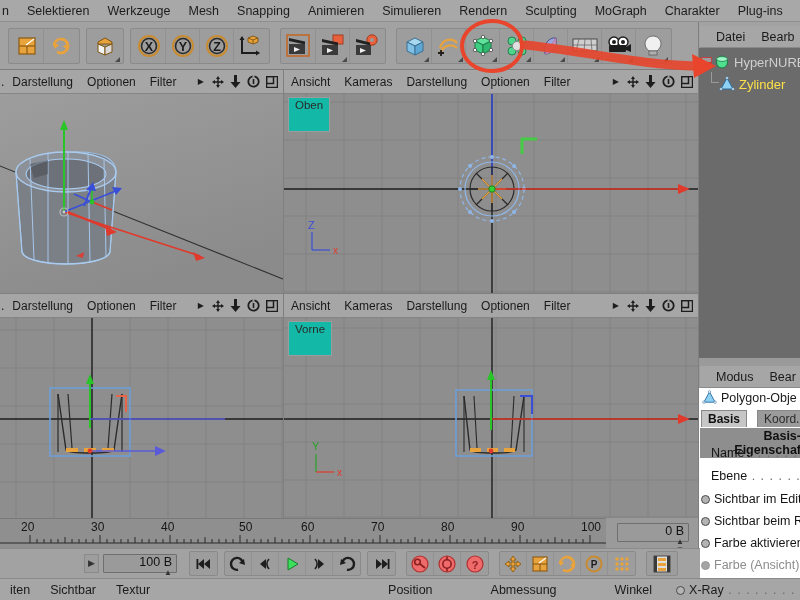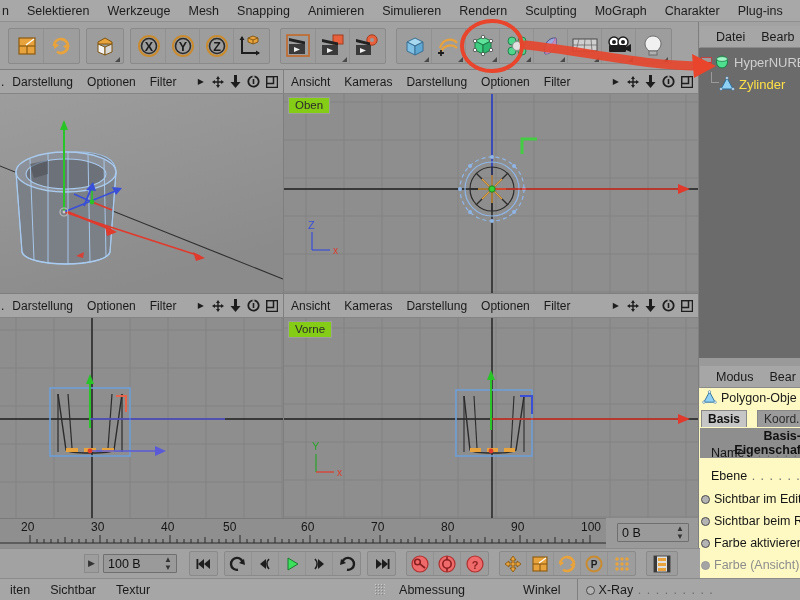--- a/index.html
+++ b/index.html
@@ -38,22 +38,22 @@
                   width: 0; height: 0; border-left: 5px solid transparent;
                   border-bottom: 5px solid #4a4a4a; }
 
   
   .vp-header { position: absolute; height: 24px; background: #a6a6a6;
                display: flex; align-items: center; border-bottom: 1px solid #858585; }
   .vp-header .mi { padding: 0 7px; font-size: 12px; line-height: 24px; white-space: nowrap; }
   .vp-icons { display: flex; align-items: center; gap: 6px; margin-left: auto; padding-right: 5px; }
   .viewport { position: absolute; background: #8e8e8e; overflow: hidden; }
   .vp-label { position: absolute; left: 4px; top: 3px;
-              background: #84cc16; color: #2a2a2a; font-size: 11.5px;
-              padding: 1px 6px 2px 6px; border: 1px solid #9c9c9c; }
+              background: #14b8a6; color: #2a2a2a; font-size: 11.5px;
+              padding: 1px 6px 20px 6px; border: 1px solid #9c9c9c; }
 
   
   .om-header, .am-header {
     position: absolute; height: 22px; background: #a6a6a6;
     display: flex; align-items: center; border-bottom: 1px solid #8a8a8a;
   }
   .om-header .mi, .am-header .mi { padding: 0 8px; font-size: 12.5px; line-height: 22px; }
   .grip { width: 11px; height: 13px; margin: 0 4px 0 4px;
           background-image:
             radial-gradient(#cfcfcf 40%, transparent 41%),
@@ -85,22 +85,22 @@
   
   .timeline { position: absolute; left: 0; top: 518px; width: 606px; height: 30px;
               background: #8f8f8f; border-top: 1px solid #7a7a7a; }
   .tl-tick { position: absolute; font-size: 12px; color: #161616; top: 1px; }
   .tl-ruler { position: absolute; left: 0; bottom: 4px; width: 100%; height: 10px; }
 
   .transport { position: absolute; left: 0; top: 548px; width: 700px; height: 30px;
                background: #a2a2a2; border-top: 1px solid #8b8b8b;
                display: flex; align-items: center; }
   .field { height: 19px; background: #9a9a9a; border: 1px solid #6f6f6f;
-           display: flex; align-items: center; padding: 0 4px;
-           font-size: 12.5px; color: #111; border-radius: 1px; }
+           display: flex; align-items: flex-end; padding: 0 4px;
+           font-size: 12.5px; color: #111; border-radius: 1px; flex-direction: column; }
   .spin { margin-left: auto; font-size: 8px; line-height: 8px; color: #333; text-align: center; }
   .pgroup { display: flex; align-items: center; height: 25px;
             background: #9d9d9d; border: 1px solid #8a8a8a; border-radius: 2px; margin-left: 5px; }
   .pbtn { width: 27px; height: 23px; display: flex; align-items: center;
           justify-content: center; border-right: 1px solid #929292; }
   .pbtn:last-child { border-right: none; }
 
   .statusbar { position: absolute; left: 0; top: 578px; width: 800px; height: 22px;
                background: #a6a6a6; border-top: 1px solid #8b8b8b;
                display: flex; align-items: center; }
@@ -710,21 +710,21 @@
     </div>
 
   </div>
 
   <div class="am-header" style="left:700px; top:366px; width:100px;" id="amh">
       <span class="grip"></span>
       <div class="mi">Modus</div>
       <div class="mi">Bear</div>
     </div>
 
-  <div style="position:absolute;left:699px;top:388px;width:101px;height:190px;background:#fef9c3;">
+  <div style="position:absolute;left:699px;top:388px;width:101px;height:190px;background:#ffffff;">
     <div class="am-obj" style="left:3px; top:2px;">
       <svg width="15" height="15" viewBox="0 0 16 16">
         <polygon points="8,2 14,13 2,13" fill="#8fd0f5" stroke="#2d6f9e" stroke-width="1"></polygon>
         <circle cx="8" cy="2" r="1.3" fill="#fff" stroke="#2d6f9e" stroke-width=".6"></circle>
         <circle cx="14" cy="13" r="1.3" fill="#fff" stroke="#2d6f9e" stroke-width=".6"></circle>
         <circle cx="2" cy="13" r="1.3" fill="#fff" stroke="#2d6f9e" stroke-width=".6"></circle>
       </svg>
       <span style="margin-left:4px;">Polygon-Obje</span>
     </div>
 
@@ -831,21 +831,21 @@
           <line x1="562" x2="562" y1="5" y2="9"></line>
           <line x1="569" x2="569" y1="5" y2="9"></line>
           <line x1="576" x2="576" y1="5" y2="9"></line>
           <line x1="583" x2="583" y1="5" y2="9"></line>
           <line x1="590" x2="590" y1="1" y2="9"></line>
         </g>
     </svg>
   <div class="tl-tick" style="left: 21px;">20</div>
       <div class="tl-tick" style="left: 91px;">30</div>
       <div class="tl-tick" style="left: 161px;">40</div>
-      <div class="tl-tick" style="left: 223px;">50</div>
+      <div class="tl-tick" style="left: 239px;">50</div>
       <div class="tl-tick" style="left: 301px;">60</div>
       <div class="tl-tick" style="left: 371px;">70</div>
       <div class="tl-tick" style="left: 441px;">80</div>
       <div class="tl-tick" style="left: 511px;">90</div>
       <div class="tl-tick" style="left: 581px;">100</div>
     </div>
 
   <div class="field" style="position:absolute; left:617px; top:523px; width:72px;">
     <span>0 B</span>
     <span class="spin">▲<br>▼</span>
@@ -996,20 +996,21 @@
       </div>
     </div>
   </div>
 
   <div class="statusbar" id="statusbar">
       <div class="sb-item">iten</div>
       <div class="sb-item">Sichtbar</div>
       <div class="sb-item">Textur</div>
       <div style="flex: 0 0 210px;"></div>
       <span class="grip"></span>
+      <div class="sb-item" style="padding-right: 48px;">Position</div>
       <div class="sb-item" style="padding-right: 48px;">Abmessung</div>
       <div class="sb-item" style="padding-right: 10px;">Winkel</div>
       <div style="width: 1px; height: 22px; background: rgb(127, 127, 127); margin-left: 6px;"></div>
       <div class="sb-item" style="padding-left: 8px;"><span class="radio"></span><span>X-Ray</span><span class="dots"> . . . . . . . . .</span></div>
     </div>
 
   <svg class="annot" style="left:0; top:0;" width="800" height="600" viewBox="0 0 800 600">
     <ellipse cx="492" cy="46" rx="30" ry="25" fill="none" stroke="#e8452c" stroke-width="4"></ellipse>
     <path d="M525 45 C580 50, 640 66, 705 66" fill="none" stroke="#e8452c" stroke-width="9" stroke-linecap="round" opacity=".9"></path>
     <polygon points="716,66 692,54 694,78" fill="#e8452c"></polygon>

